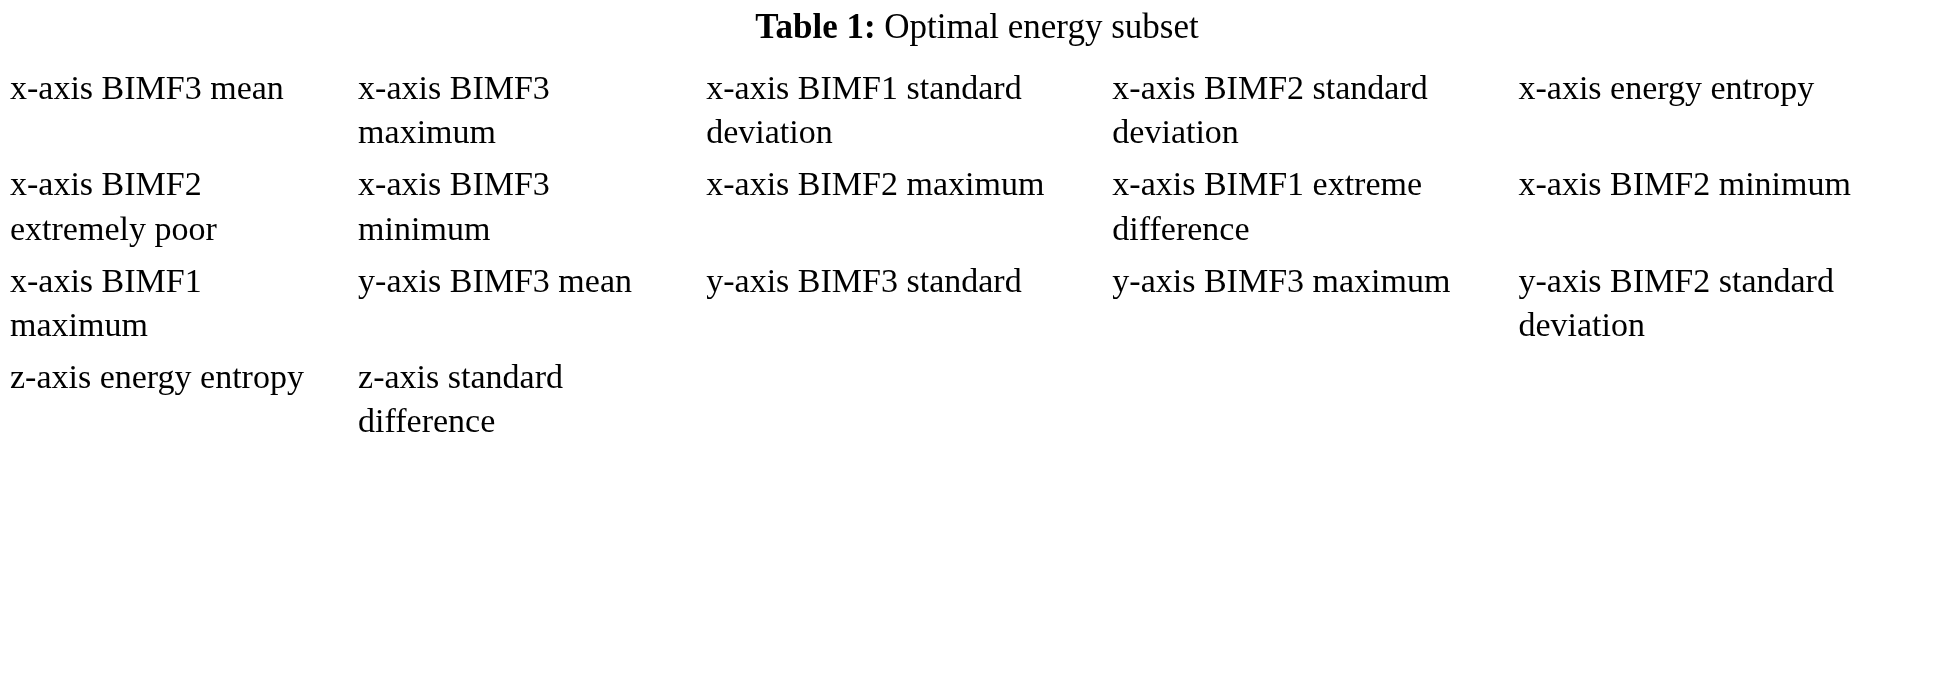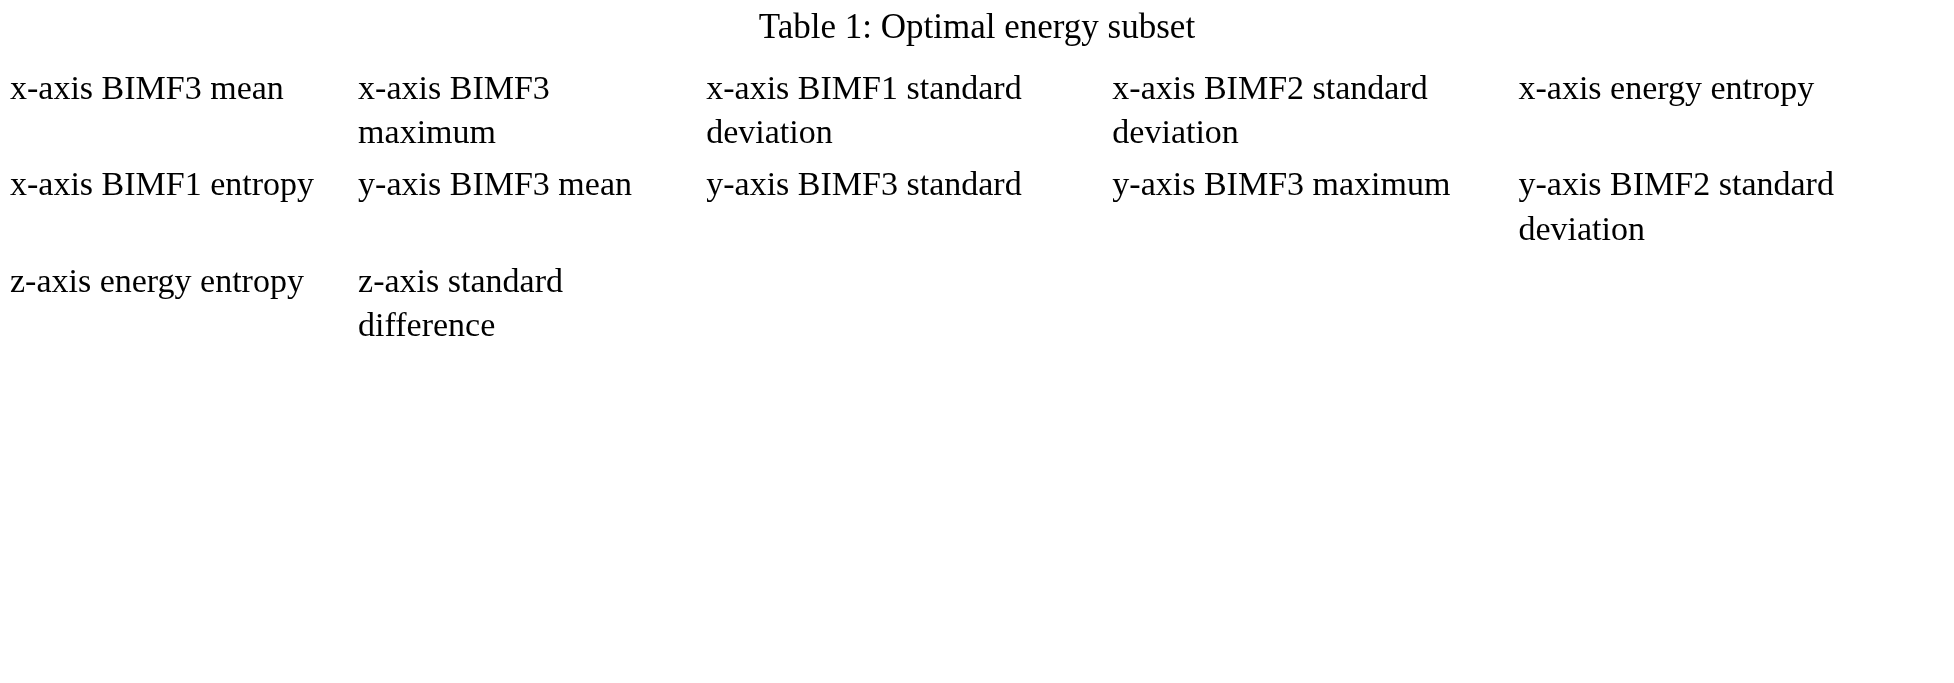--- a/index.html
+++ b/index.html
@@ -21,21 +21,21 @@
   }
   .caption {
     text-align: center;
     font-size: 35px;
     line-height: 1.2;
     padding-top: 6px;
     padding-bottom: 14px;
     white-space: nowrap;
   }
   .caption .caption-label {
-    font-weight: normal;
+    font-weight: bold;
   }
   .caption .caption-text {
     font-weight: normal;
   }
   table.feature-table {
     width: 100%;
     border-collapse: collapse;
     table-layout: fixed;
     font-size: 34px;
     line-height: 1.3;
@@ -104,24 +104,41 @@
             <span class="cellwrap">x-axis BIMF1 standard deviation</span>
           </td>
         <td class="rule-top">
             <span class="cellwrap">x-axis BIMF2 standard deviation</span>
           </td>
         <td class="rule-top">
             <span class="cellwrap">x-axis energy entropy</span>
           </td>
       </tr>
 
+      <tr class="body-row">
+        <td class="rule-mid">
+            <span class="cellwrap">x-axis BIMF2 extremely poor</span>
+          </td>
+        <td class="rule-mid">
+            <span class="cellwrap">x-axis BIMF3 minimum</span>
+          </td>
+        <td class="rule-mid">
+            <span class="cellwrap">x-axis BIMF2 maximum</span>
+          </td>
+        <td class="rule-mid">
+            <span class="cellwrap">x-axis BIMF1 extreme difference</span>
+          </td>
+        <td class="rule-mid">
+            <span class="cellwrap">x-axis BIMF2 minimum</span>
+          </td>
+      </tr>
 
       <tr class="body-row">
         <td>
-            <span class="cellwrap">x-axis BIMF1 entropy</span>
+            <span class="cellwrap">x-axis BIMF1 maximum</span>
           </td>
         <td>
             <span class="cellwrap">y-axis BIMF3 mean</span>
           </td>
         <td>
             <span class="cellwrap">y-axis BIMF3 standard</span>
           </td>
         <td>
             <span class="cellwrap">y-axis BIMF3 maximum</span>
           </td>

